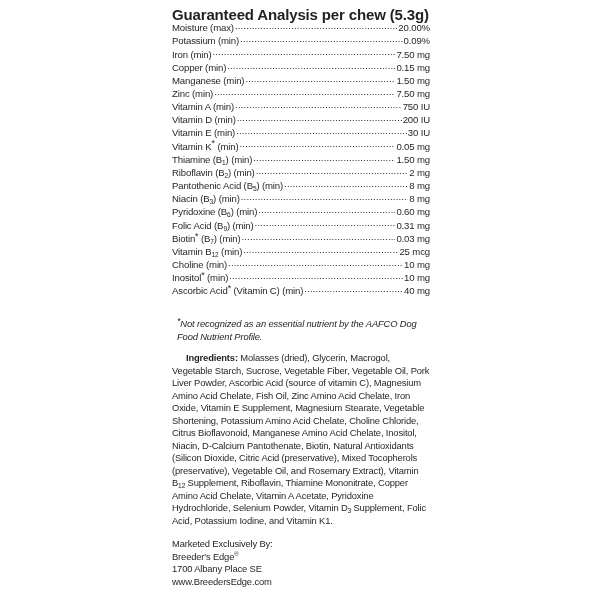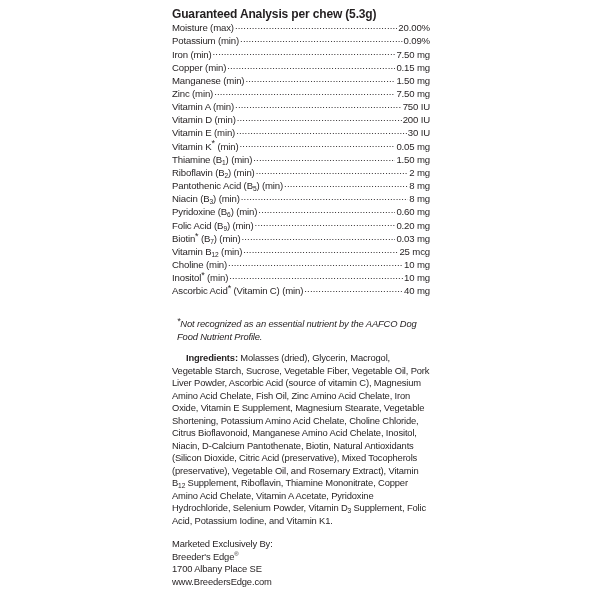--- a/index.html
+++ b/index.html
@@ -16,21 +16,21 @@
   }
   #label-panel {
     position: absolute;
     left: 172px;
     top: 8px;
     width: 258px;
   }
 
   
   .ga-title {
-    font-size: 12px;
+    font-size: 15px;
     font-weight: bold;
     line-height: 13.2px;
     letter-spacing: -0.15px;
     white-space: nowrap;
   }
   .ga-list {
     margin: 0;
     padding: 0;
     list-style: none;
   }
@@ -204,21 +204,21 @@
         <span class="ga-value">8 mg</span>
       </li>
       <li class="ga-row">
         <span class="ga-name">Pyridoxine (B<sub>6</sub>) (min)</span>
         <span class="ga-dots"></span>
         <span class="ga-value">0.60 mg</span>
       </li>
       <li class="ga-row">
         <span class="ga-name">Folic Acid (B<sub>9</sub>) (min)</span>
         <span class="ga-dots"></span>
-        <span class="ga-value">0.20 mg</span>
+        <span class="ga-value">0.31 mg</span>
       </li>
       <li class="ga-row">
         <span class="ga-name">Biotin<span class="star">*</span> (B<sub>7</sub>) (min)</span>
         <span class="ga-dots"></span>
         <span class="ga-value">0.03 mg</span>
       </li>
       <li class="ga-row">
         <span class="ga-name">Vitamin B<sub>12</sub> (min)</span>
         <span class="ga-dots"></span>
         <span class="ga-value">25 mcg</span>

